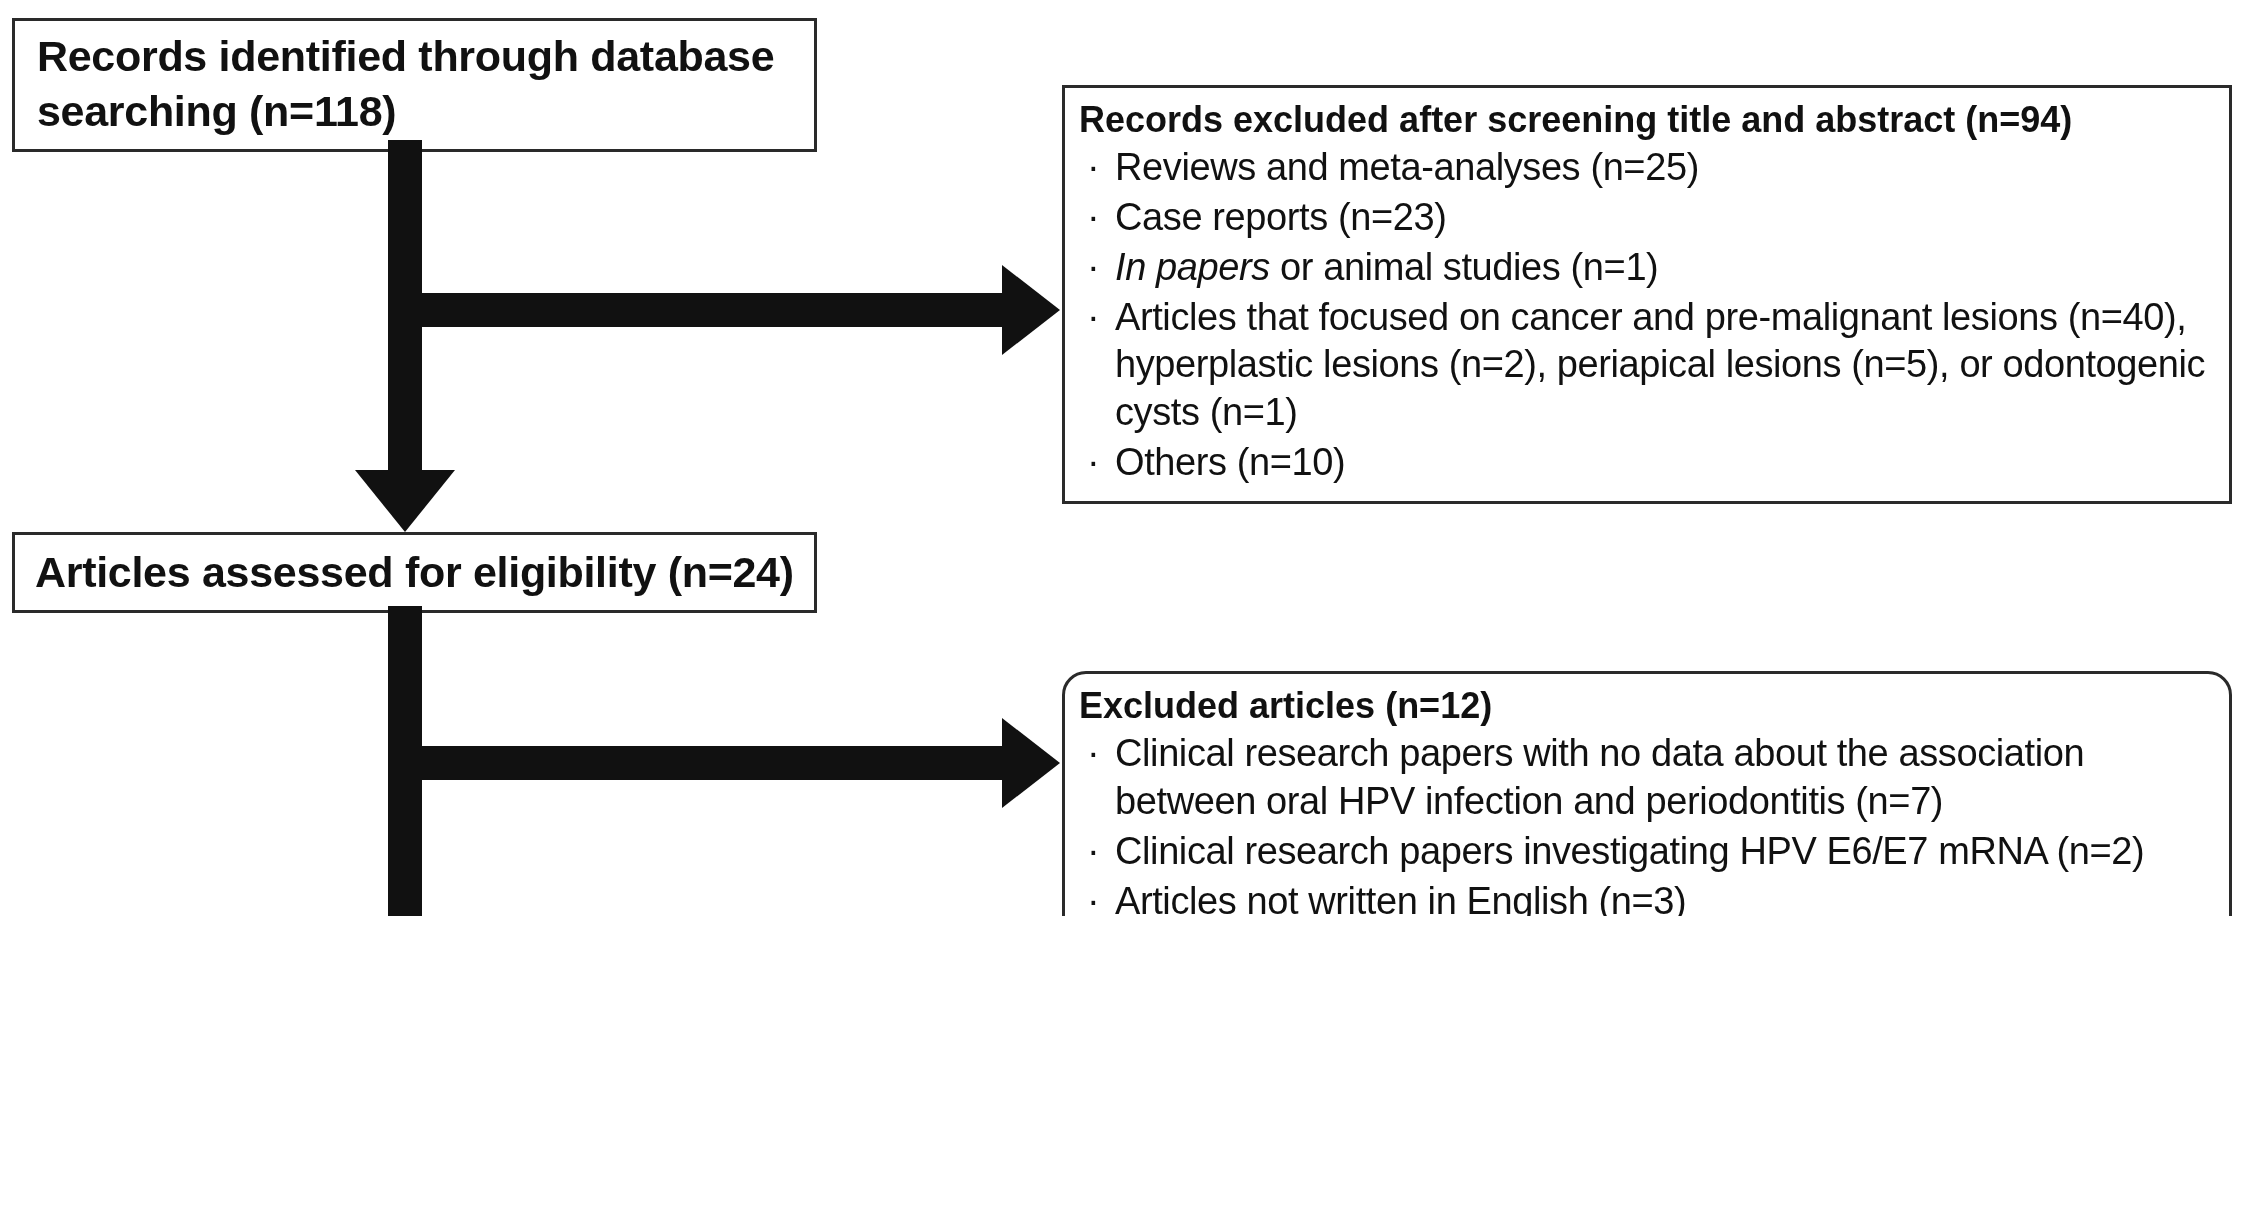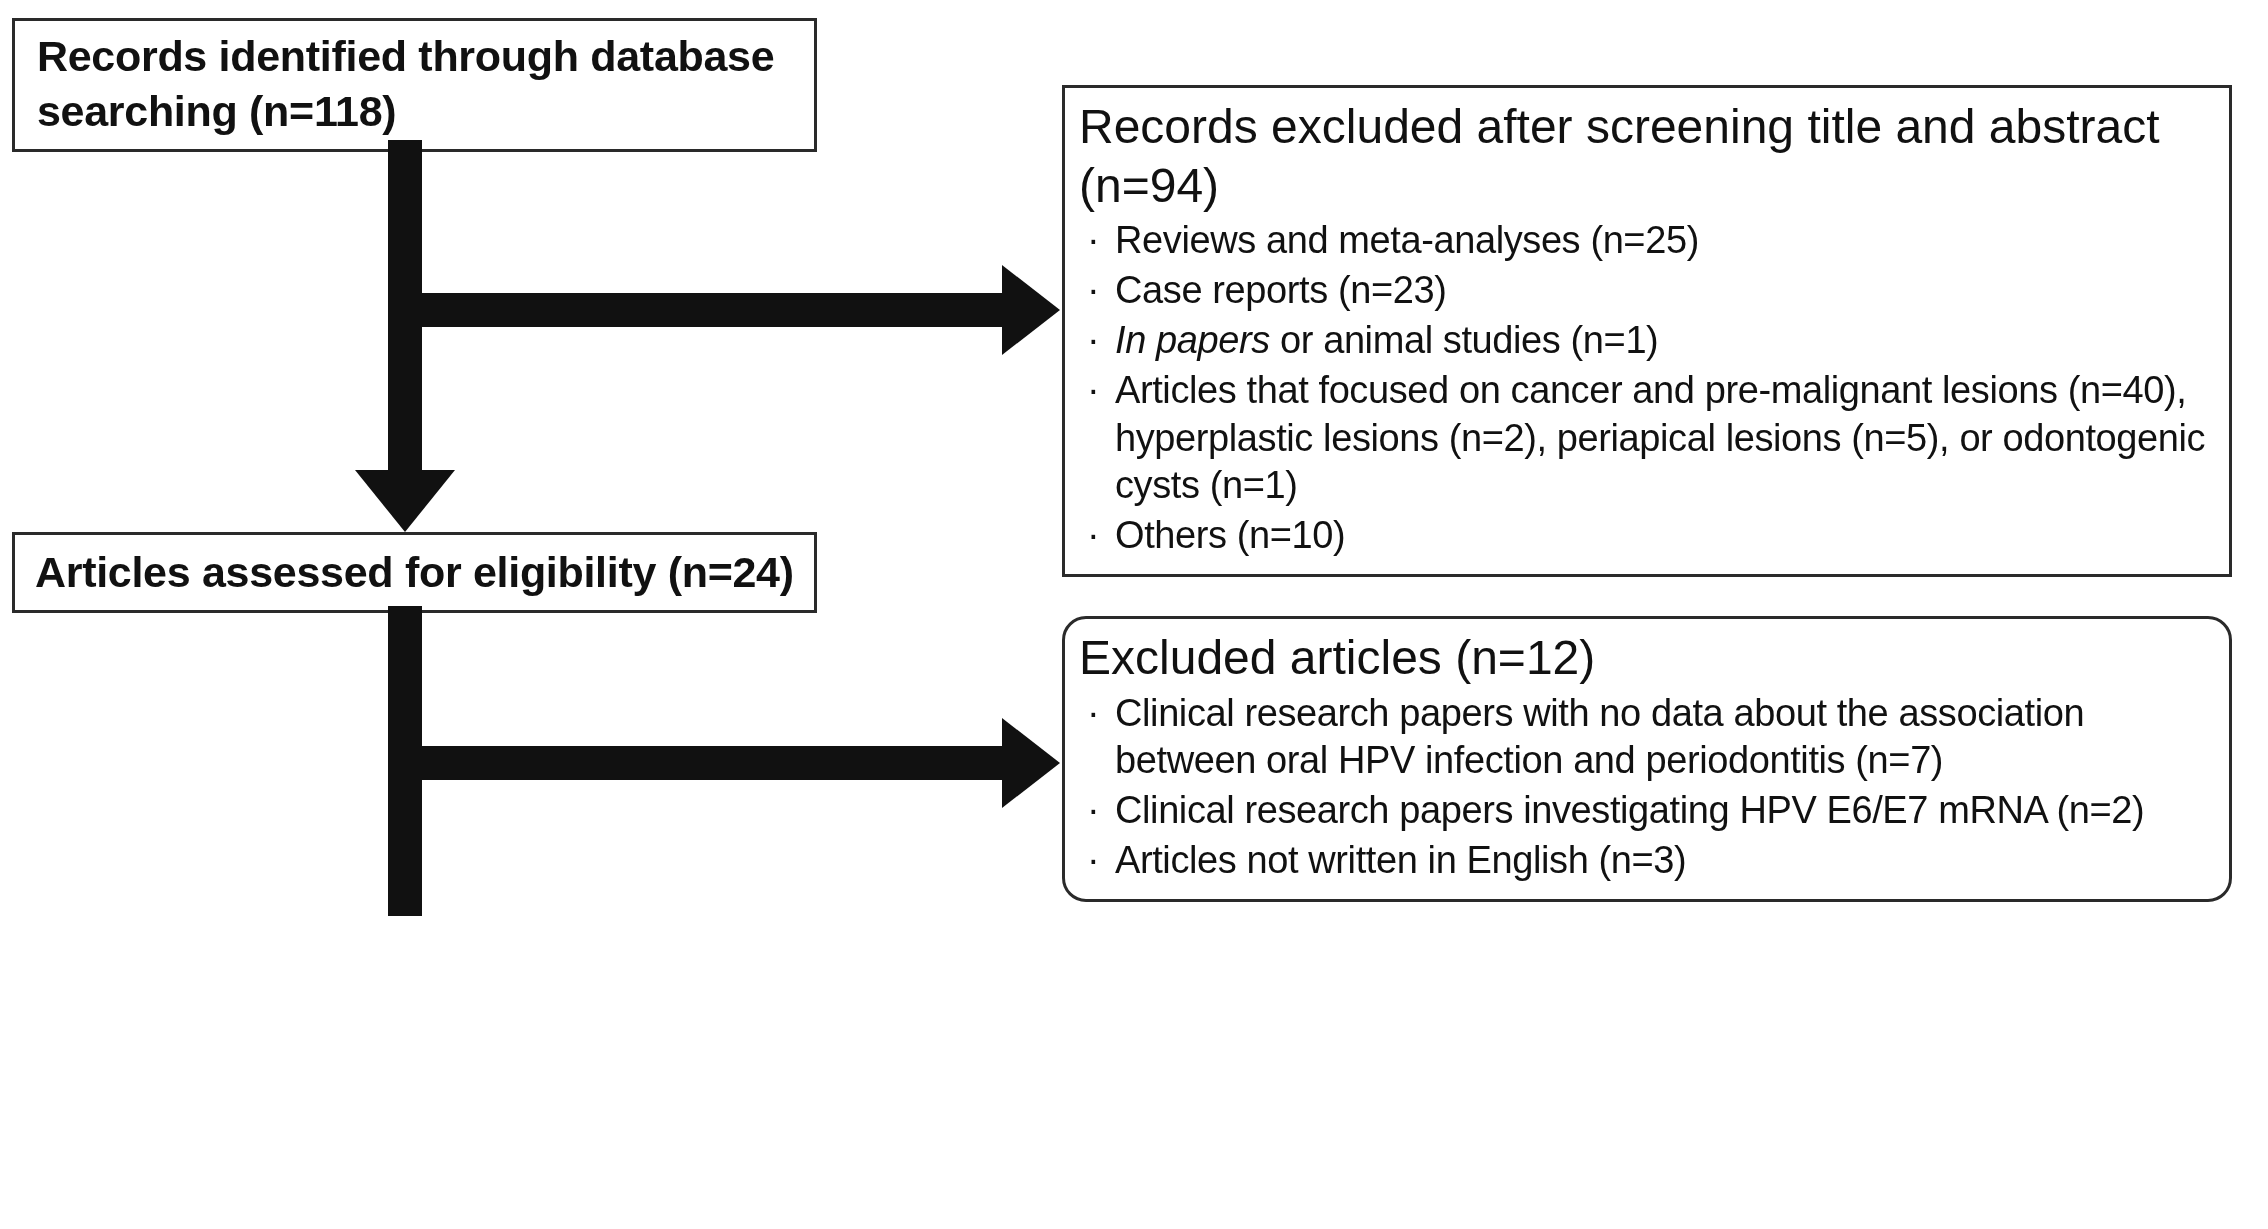--- a/index.html
+++ b/index.html
@@ -43,24 +43,24 @@
     left:130px; top:1073px;
     padding:22px 20px;
     white-space:nowrap;
     width:max-content;
   }
   .panel{
     left:1062px; width:1170px;
     padding:10px 14px 14px 14px;
   }
   #panel-screening{ top:85px; }
-  #panel-fulltext-excl{ top:616px;border-radius:24px; }
+  #panel-fulltext-excl{ top:671px;border-radius:24px; }
   .panel-title{
-    font-size:48px;
-    font-weight:normal;
+    font-size:36px;
+    font-weight:bold;
     line-height:1.22;
     letter-spacing:0;
   }
   .item{
     position:relative;
     font-size:38px;
     line-height:1.26;
     letter-spacing:-0.4px;
     padding-left:36px;
     margin-top:2px;

